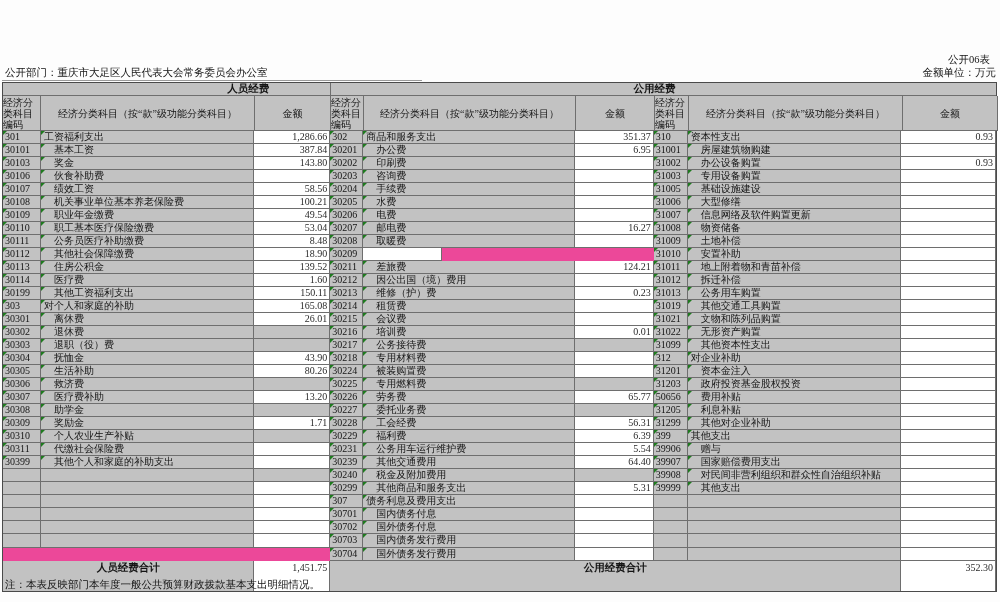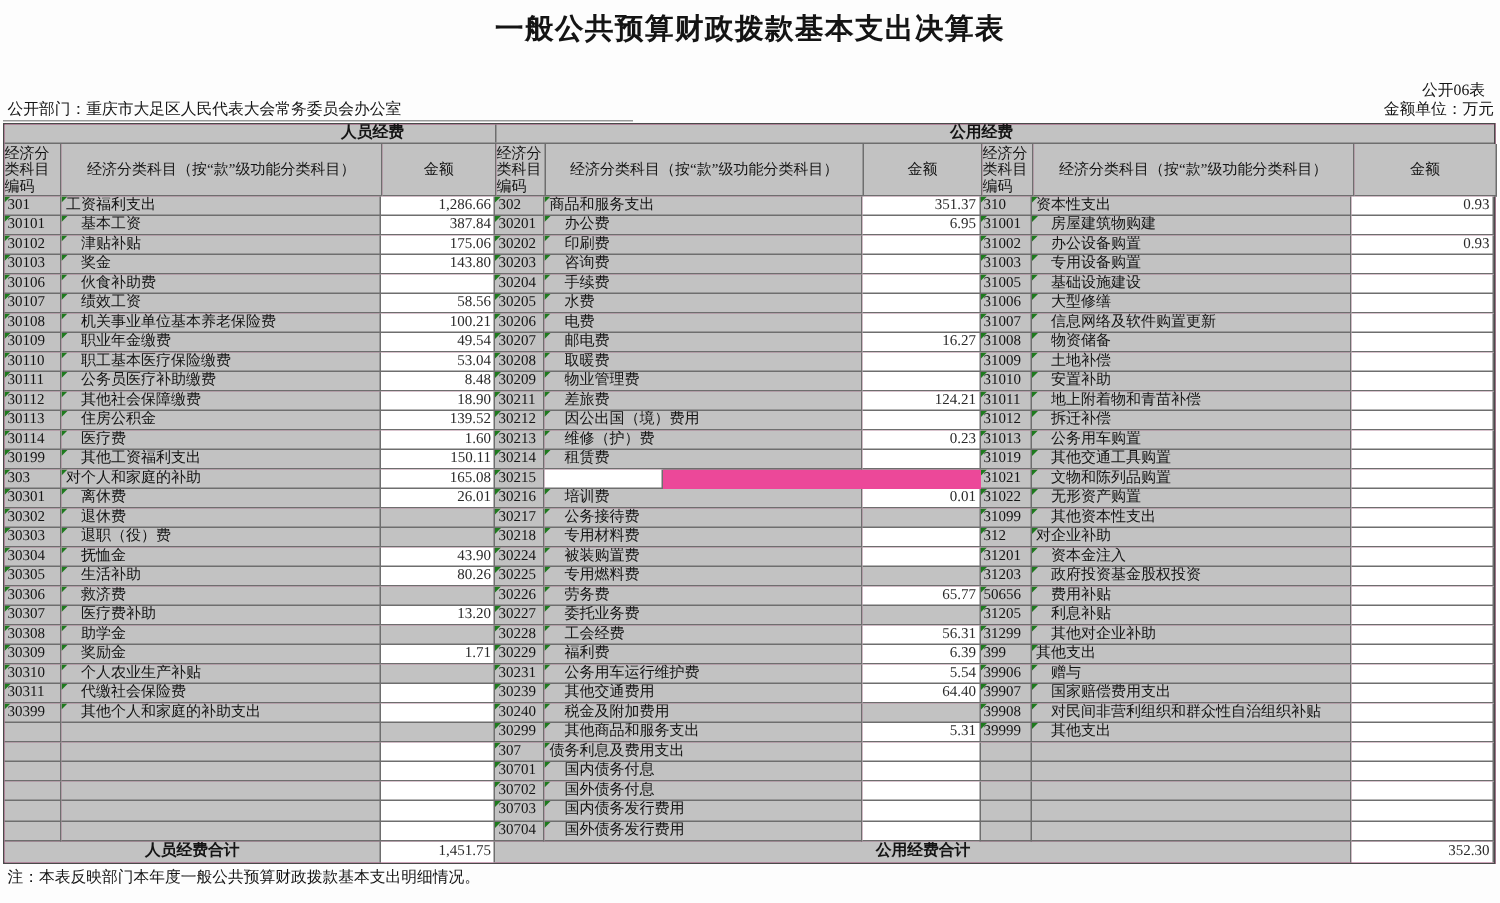--- a/index.html
+++ b/index.html
@@ -40,34 +40,33 @@
   .code{padding-left:2px}
   .name{flex:1;padding-left:3px}
   .name.ind{padding-left:13px}
   .amt{text-align:right;padding-right:2px;background:#fff;color:#2a2a2a}
   .amt.gray{background:#c2c2c2}
   #sec-personnel .code{width:38px}#sec-personnel .amt{width:76px}
   #sec-goods .code{width:33px}#sec-goods .amt{width:79px}
   #sec-capital .code{width:34px}#sec-capital .amt{width:95px}
   .tri::before{content:"";position:absolute;top:0;left:0;border-top:4px solid #1e7a1e;border-right:4px solid transparent}
 
-  .foot{display:flex;height:14px}
+  .foot{display:flex;height:30px}
   .f-cell{border-right:1px solid #6e6e6e;line-height:13px;overflow:hidden}
   .f-label{background:#c2c2c2;font-weight:bold;text-align:center;font-size:10.5px}
   .f-amt{background:#fff;text-align:right;padding-right:2px;font-size:10px;color:#2a2a2a}
   .f-label.left{width:252px}
   .f-amt.left{width:76px}
   .f-label.right{width:572px}
   .f-amt.right{width:95px}
 </style>
 </head>
 <body>
 
 <div class="page">
-  <div class="title">一般公共预算财政拨款基本支出决算表</div>
   <div class="table-code">公开06表</div>
   <div class="dept">公开部门：重庆市大足区人民代表大会常务委员会办公室</div>
   <div class="unit">金额单位：万元</div>
   <div class="dept-underline"></div>
 
   <div class="table">
 
     <div class="band">
       <span class="band-label band-l">人员经费</span>
       <span class="band-label band-r">公用经费</span>
@@ -98,25 +97,20 @@
             <div class="cell code tri">301</div>
             <div class="cell name tri">工资福利支出</div>
             <div class="cell amt">1,286.66</div>
           </div>
           <div class="t-row">
             <div class="cell code tri">30101</div>
             <div class="cell name tri ind">基本工资</div>
             <div class="cell amt">387.84</div>
           </div>
           <div class="t-row">
-            <div class="cell code tri">30102</div>
-            <div class="cell name tri ind">津贴补贴</div>
-            <div class="cell amt">175.06</div>
-          </div>
-          <div class="t-row">
             <div class="cell code tri">30103</div>
             <div class="cell name tri ind">奖金</div>
             <div class="cell amt">143.80</div>
           </div>
           <div class="t-row">
             <div class="cell code tri">30106</div>
             <div class="cell name tri ind">伙食补助费</div>
             <div class="cell amt"></div>
           </div>
           <div class="t-row">
@@ -301,21 +295,20 @@
             <div class="cell name tri ind">邮电费</div>
             <div class="cell amt">16.27</div>
           </div>
           <div class="t-row">
             <div class="cell code tri">30208</div>
             <div class="cell name tri ind">取暖费</div>
             <div class="cell amt"></div>
           </div>
           <div class="t-row">
             <div class="cell code tri">30209</div>
-            <div class="cell name tri ind">物业管理费</div>
             <div class="cell amt"></div>
           </div>
           <div class="t-row">
             <div class="cell code tri">30211</div>
             <div class="cell name tri ind">差旅费</div>
             <div class="cell amt">124.21</div>
           </div>
           <div class="t-row">
             <div class="cell code tri">30212</div>
             <div class="cell name tri ind">因公出国（境）费用</div>
@@ -326,20 +319,21 @@
             <div class="cell name tri ind">维修（护）费</div>
             <div class="cell amt">0.23</div>
           </div>
           <div class="t-row">
             <div class="cell code tri">30214</div>
             <div class="cell name tri ind">租赁费</div>
             <div class="cell amt"></div>
           </div>
           <div class="t-row">
             <div class="cell code tri">30215</div>
+            <div class="cell name tri ind">会议费</div>
             <div class="cell amt"></div>
           </div>
           <div class="t-row">
             <div class="cell code tri">30216</div>
             <div class="cell name tri ind">培训费</div>
             <div class="cell amt">0.01</div>
           </div>
           <div class="t-row">
             <div class="cell code tri">30217</div>
             <div class="cell name tri ind">公务接待费</div>

